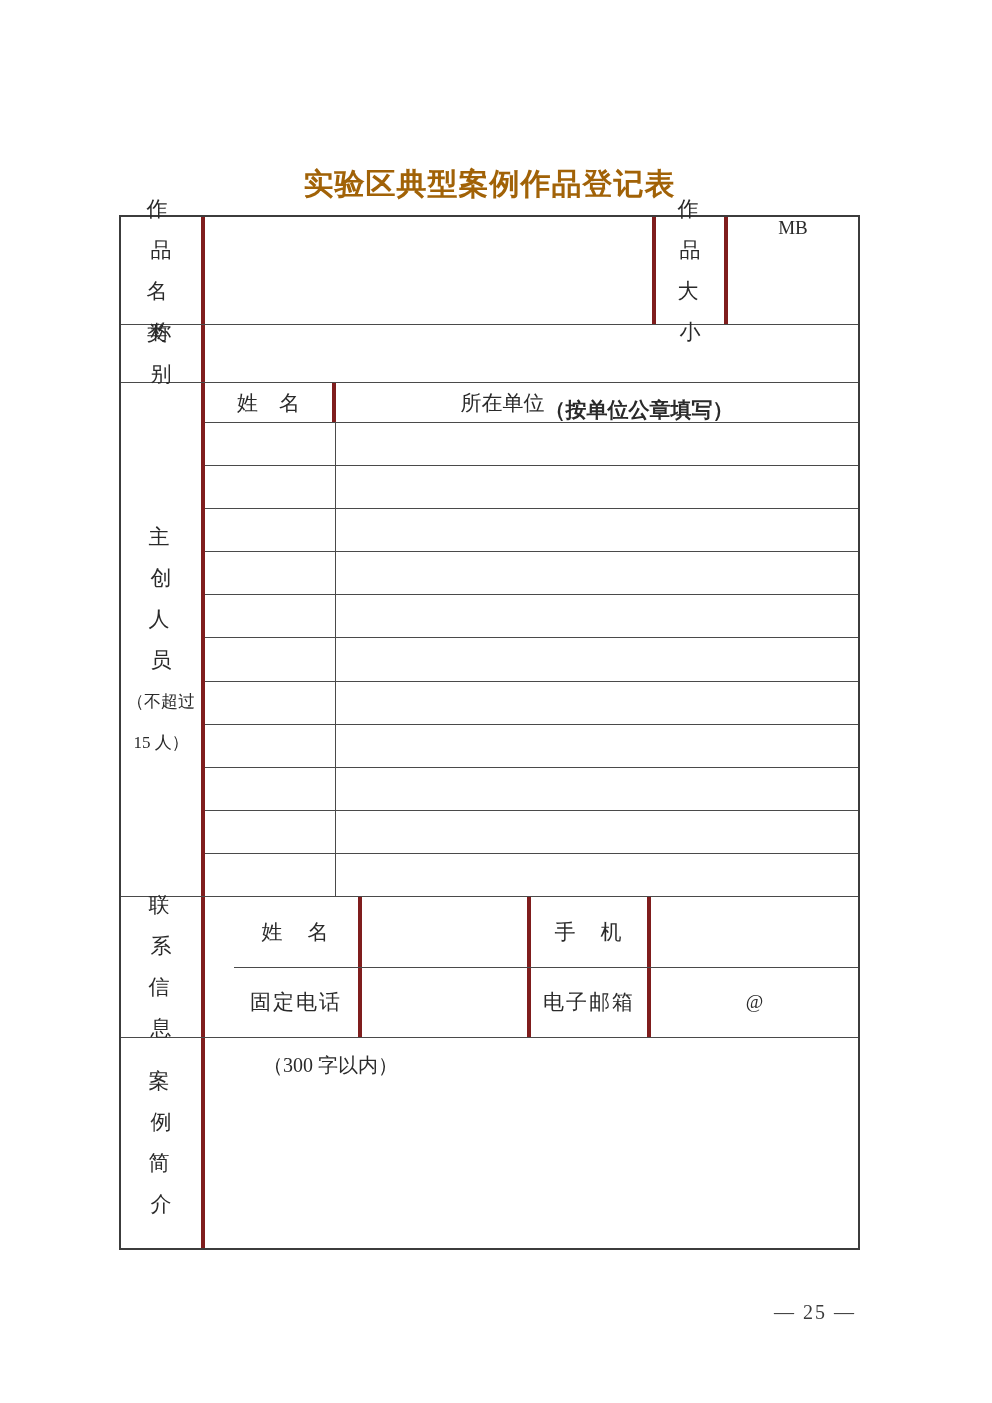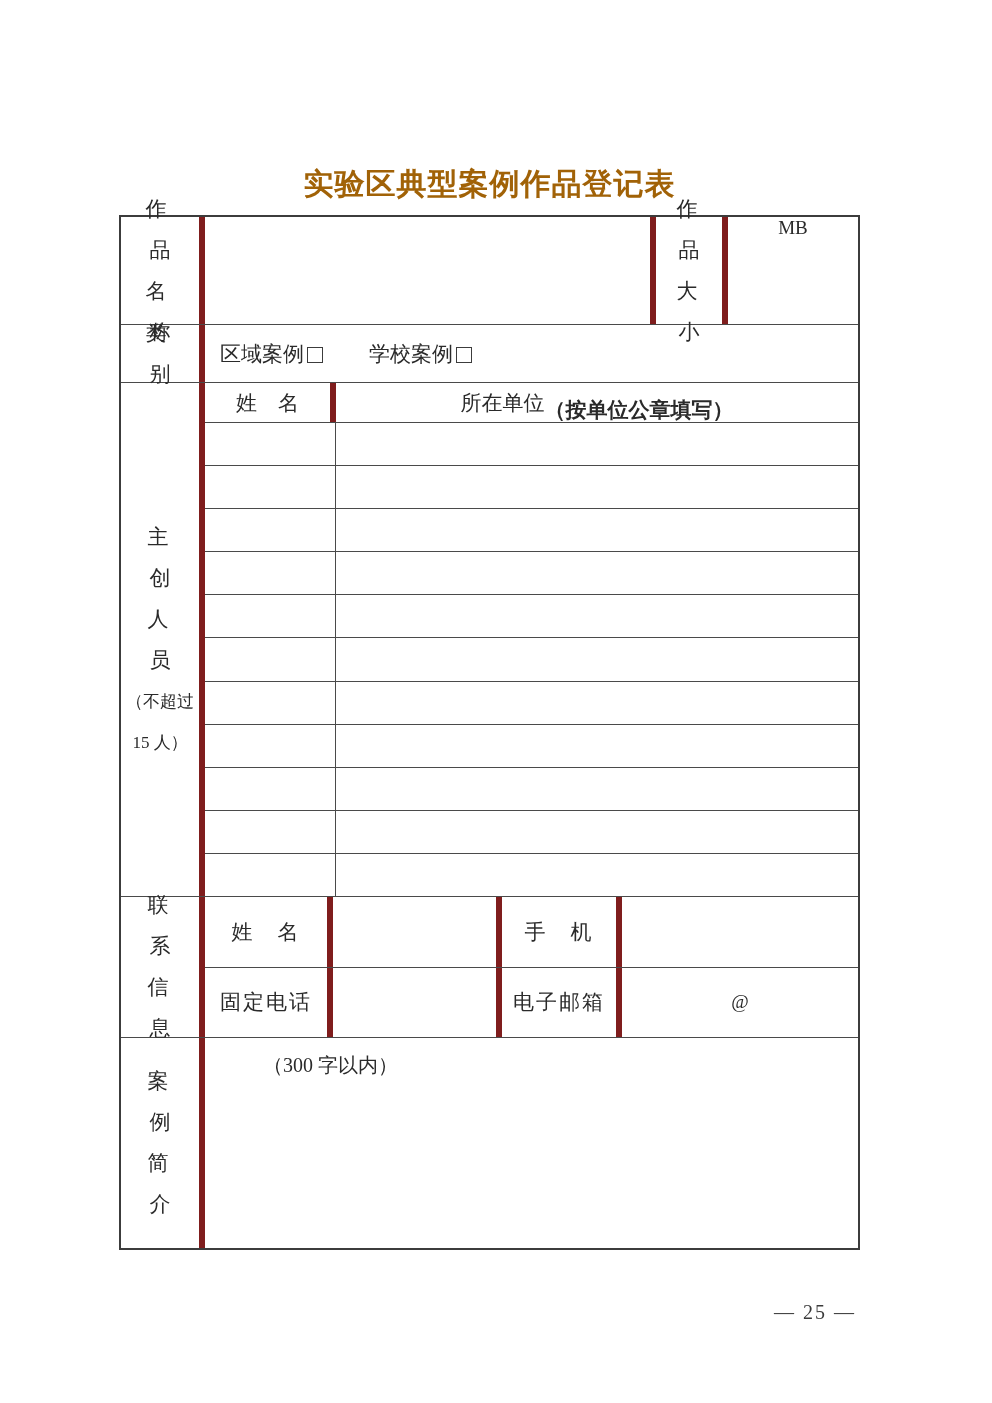--- a/index.html
+++ b/index.html
@@ -26,21 +26,21 @@
   .form-table {
     position: absolute;
     left: 119px; top: 215px;
     width: 741px; height: 1035px;
     border: 2px solid #3c3c3c;
     display: flex;
     flex-direction: column;
     background: #fff;
   }
   .hb { border-bottom: 1px solid #4a4a4a; }   
-  .vb { border-right: 6px solid #7f1d1d; }    
+  .vb { border-right: 4px solid #7f1d1d; }    
 
   .label-cell {
     width: 84px;
     flex: 0 0 84px;
     display: flex;
     flex-direction: column;
     align-items: center;
     justify-content: center;
     font-size: 21px;
     text-align: center;
@@ -93,21 +93,21 @@
     font-size: 21px;
   }
   .c-unit-hcell b { font-weight: 700; margin-top: 14px; }
   .c-rows { flex: 1 1 auto; display: flex; flex-direction: column; }
   .c-row { flex: 1 1 auto; display: flex; }
   .c-row:not(:last-child) { border-bottom: 1px solid #4a4a4a; }
   .c-name { width: 131px; flex: 0 0 131px; border-right: 1px solid #4a4a4a; }
   .c-unit { flex: 1 1 auto; }
 
   
-  .section-d { height: 141px; display: flex; }
+  .section-d { height: 141px; display: flex; gap: 29px; }
   .d-right { flex: 1 1 auto; display: flex; flex-direction: column; }
   .d-row { flex: 1 1 auto; display: flex; }
   .d-row:first-child { border-bottom: 1px solid #4a4a4a; }
   .d-label {
     width: 128px; flex: 0 0 128px;
     display: flex; align-items: center; justify-content: center;
     font-size: 21px; letter-spacing: 2px;
   }
   .d-value1 { width: 169px; flex: 0 0 169px; }
   .d-label2 {
@@ -158,31 +158,20 @@
       <div class="label-line"><span class="sp-sm">大小</span></div>
     </div>
     <div class="size-value">
       <span>MB</span>
     </div>
   </div>
 
   <div class="row-b hb">
     <div class="label-cell vb">
       <div class="label-line"><span class="sp">类别</span></div>
-    </div>
-    <div class="cat-content">
-      <span class="cat-option">
-        <span>区域案例</span>
-        <span class="checkbox"></span>
-      </span>
-      <span class="cat-gap"></span>
-      <span class="cat-option">
-        <span>学校案例</span>
-        <span class="checkbox"></span>
-      </span>
     </div>
   </div>
 
   <div class="section-c hb">
     <div class="label-cell vb">
       <div class="label-line"><span class="sp-sm">主创</span></div>
       <div class="label-line"><span class="sp-sm">人员</span></div>
       <div class="small-line">（不超过</div>
       <div class="small-line">15 人）</div>
     </div>

